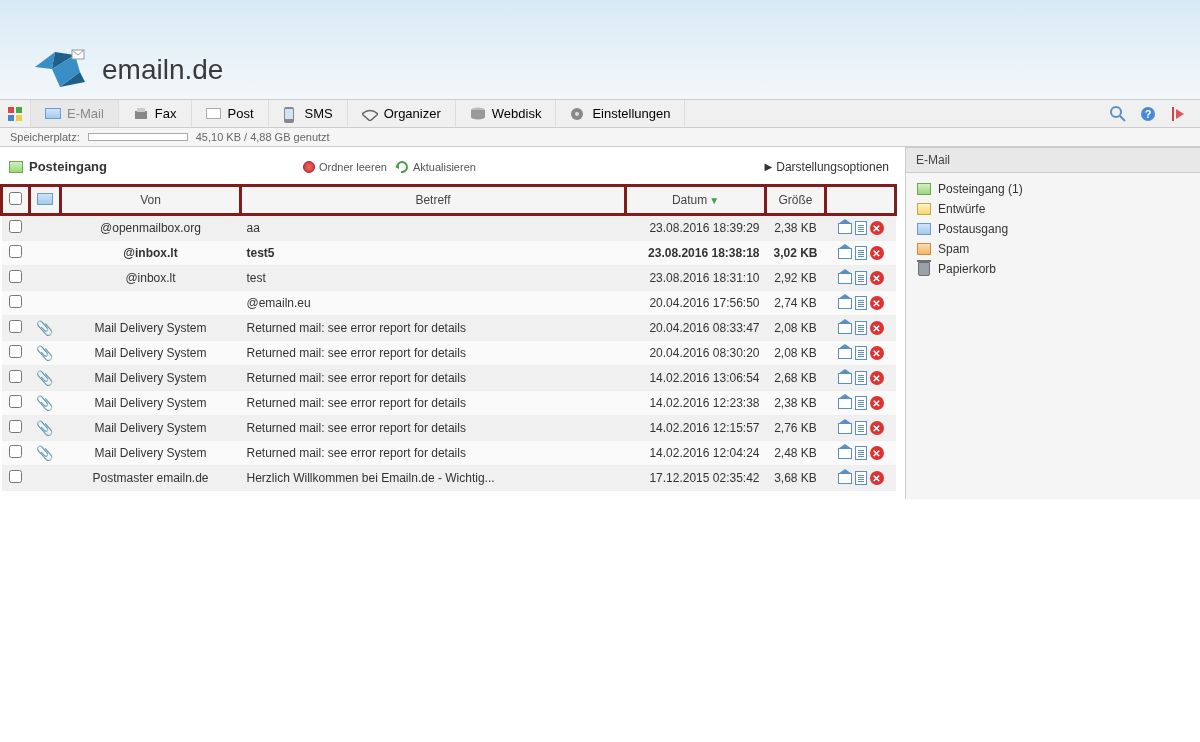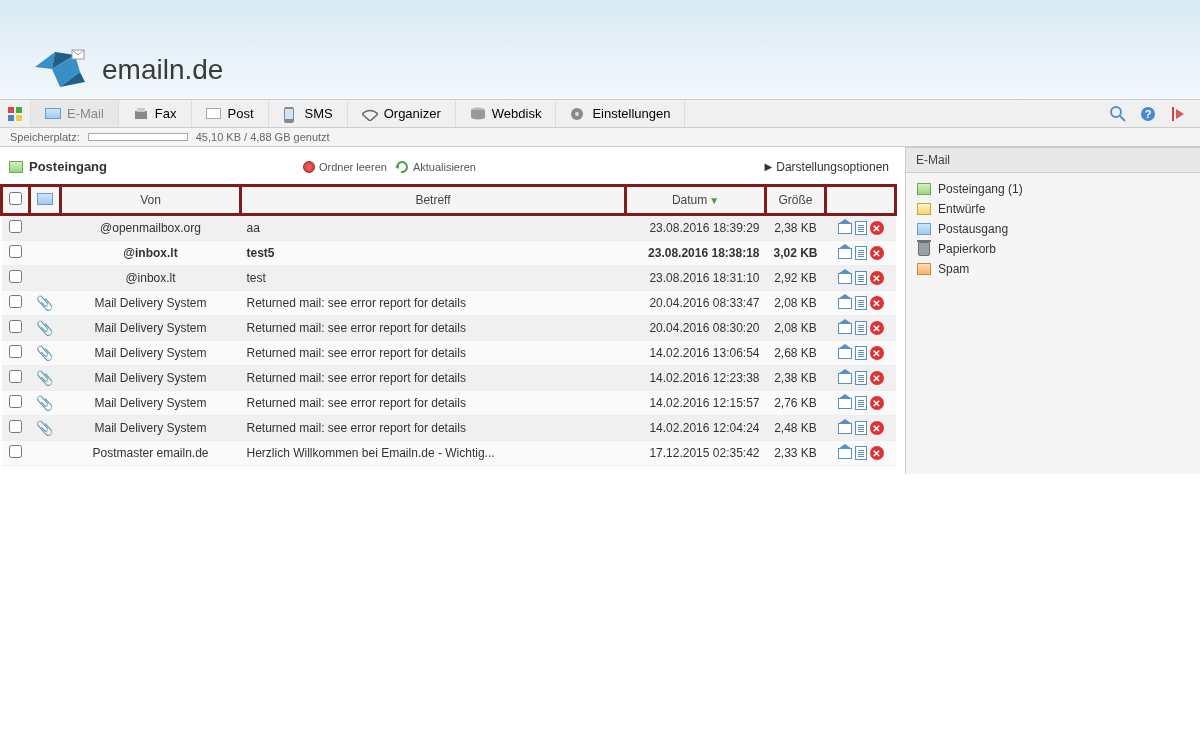--- a/index.html
+++ b/index.html
@@ -397,20 +397,35 @@
             <td class="col-actions">
               <div class="action-icons">
                 <span class="icon-mail-open"></span>
                 <span class="icon-doc"></span>
                 <span class="icon-delete">✕</span>
               </div>
             </td>
           </tr>
           <tr>
             <td class="col-check"><input type="checkbox" style=""></td>
+            <td class="col-attach"></td>
+            <td class="col-from"></td>
+            <td class="col-subject">@emailn.eu</td>
+            <td class="col-date">20.04.2016 17:56:50</td>
+            <td class="col-size">2,74 KB</td>
+            <td class="col-actions">
+              <div class="action-icons">
+                <span class="icon-mail-open"></span>
+                <span class="icon-doc"></span>
+                <span class="icon-delete">✕</span>
+              </div>
+            </td>
+          </tr>
+          <tr>
+            <td class="col-check"><input type="checkbox" style=""></td>
             <td class="col-attach"><span class="attach-clip">📎</span></td>
             <td class="col-from">Mail Delivery System</td>
             <td class="col-subject">Returned mail: see error report for details</td>
             <td class="col-date">20.04.2016 08:33:47</td>
             <td class="col-size">2,08 KB</td>
             <td class="col-actions">
               <div class="action-icons">
                 <span class="icon-mail-open"></span>
                 <span class="icon-doc"></span>
                 <span class="icon-delete">✕</span>
@@ -491,21 +506,21 @@
                 <span class="icon-delete">✕</span>
               </div>
             </td>
           </tr>
           <tr>
             <td class="col-check"><input type="checkbox" style=""></td>
             <td class="col-attach"></td>
             <td class="col-from">Postmaster emailn.de</td>
             <td class="col-subject">Herzlich Willkommen bei Emailn.de - Wichtig...</td>
             <td class="col-date">17.12.2015 02:35:42</td>
-            <td class="col-size">2,33 KB</td>
+            <td class="col-size">3,68 KB</td>
             <td class="col-actions">
               <div class="action-icons">
                 <span class="icon-mail-open"></span>
                 <span class="icon-doc"></span>
                 <span class="icon-delete">✕</span>
               </div>
             </td>
           </tr>
         </tbody>
     </table>
@@ -528,25 +543,25 @@
           <span>Entwürfe</span>
         </div>
         <div class="sb-item">
           <span class="sb-icon">
             <span class="sq blue"></span>
           </span>
           <span>Postausgang</span>
         </div>
         <div class="sb-item">
           <span class="sb-icon">
+            <span class="sq orange"></span>
+          </span>
+          <span>Spam</span>
+        </div>
+        <div class="sb-item">
+          <span class="sb-icon">
             <span class="sq trash"></span>
           </span>
           <span>Papierkorb</span>
         </div>
-        <div class="sb-item">
-          <span class="sb-icon">
-            <span class="sq orange"></span>
-          </span>
-          <span>Spam</span>
-        </div>
       </div>
   </div>
 </div>
 
 </body></html>

